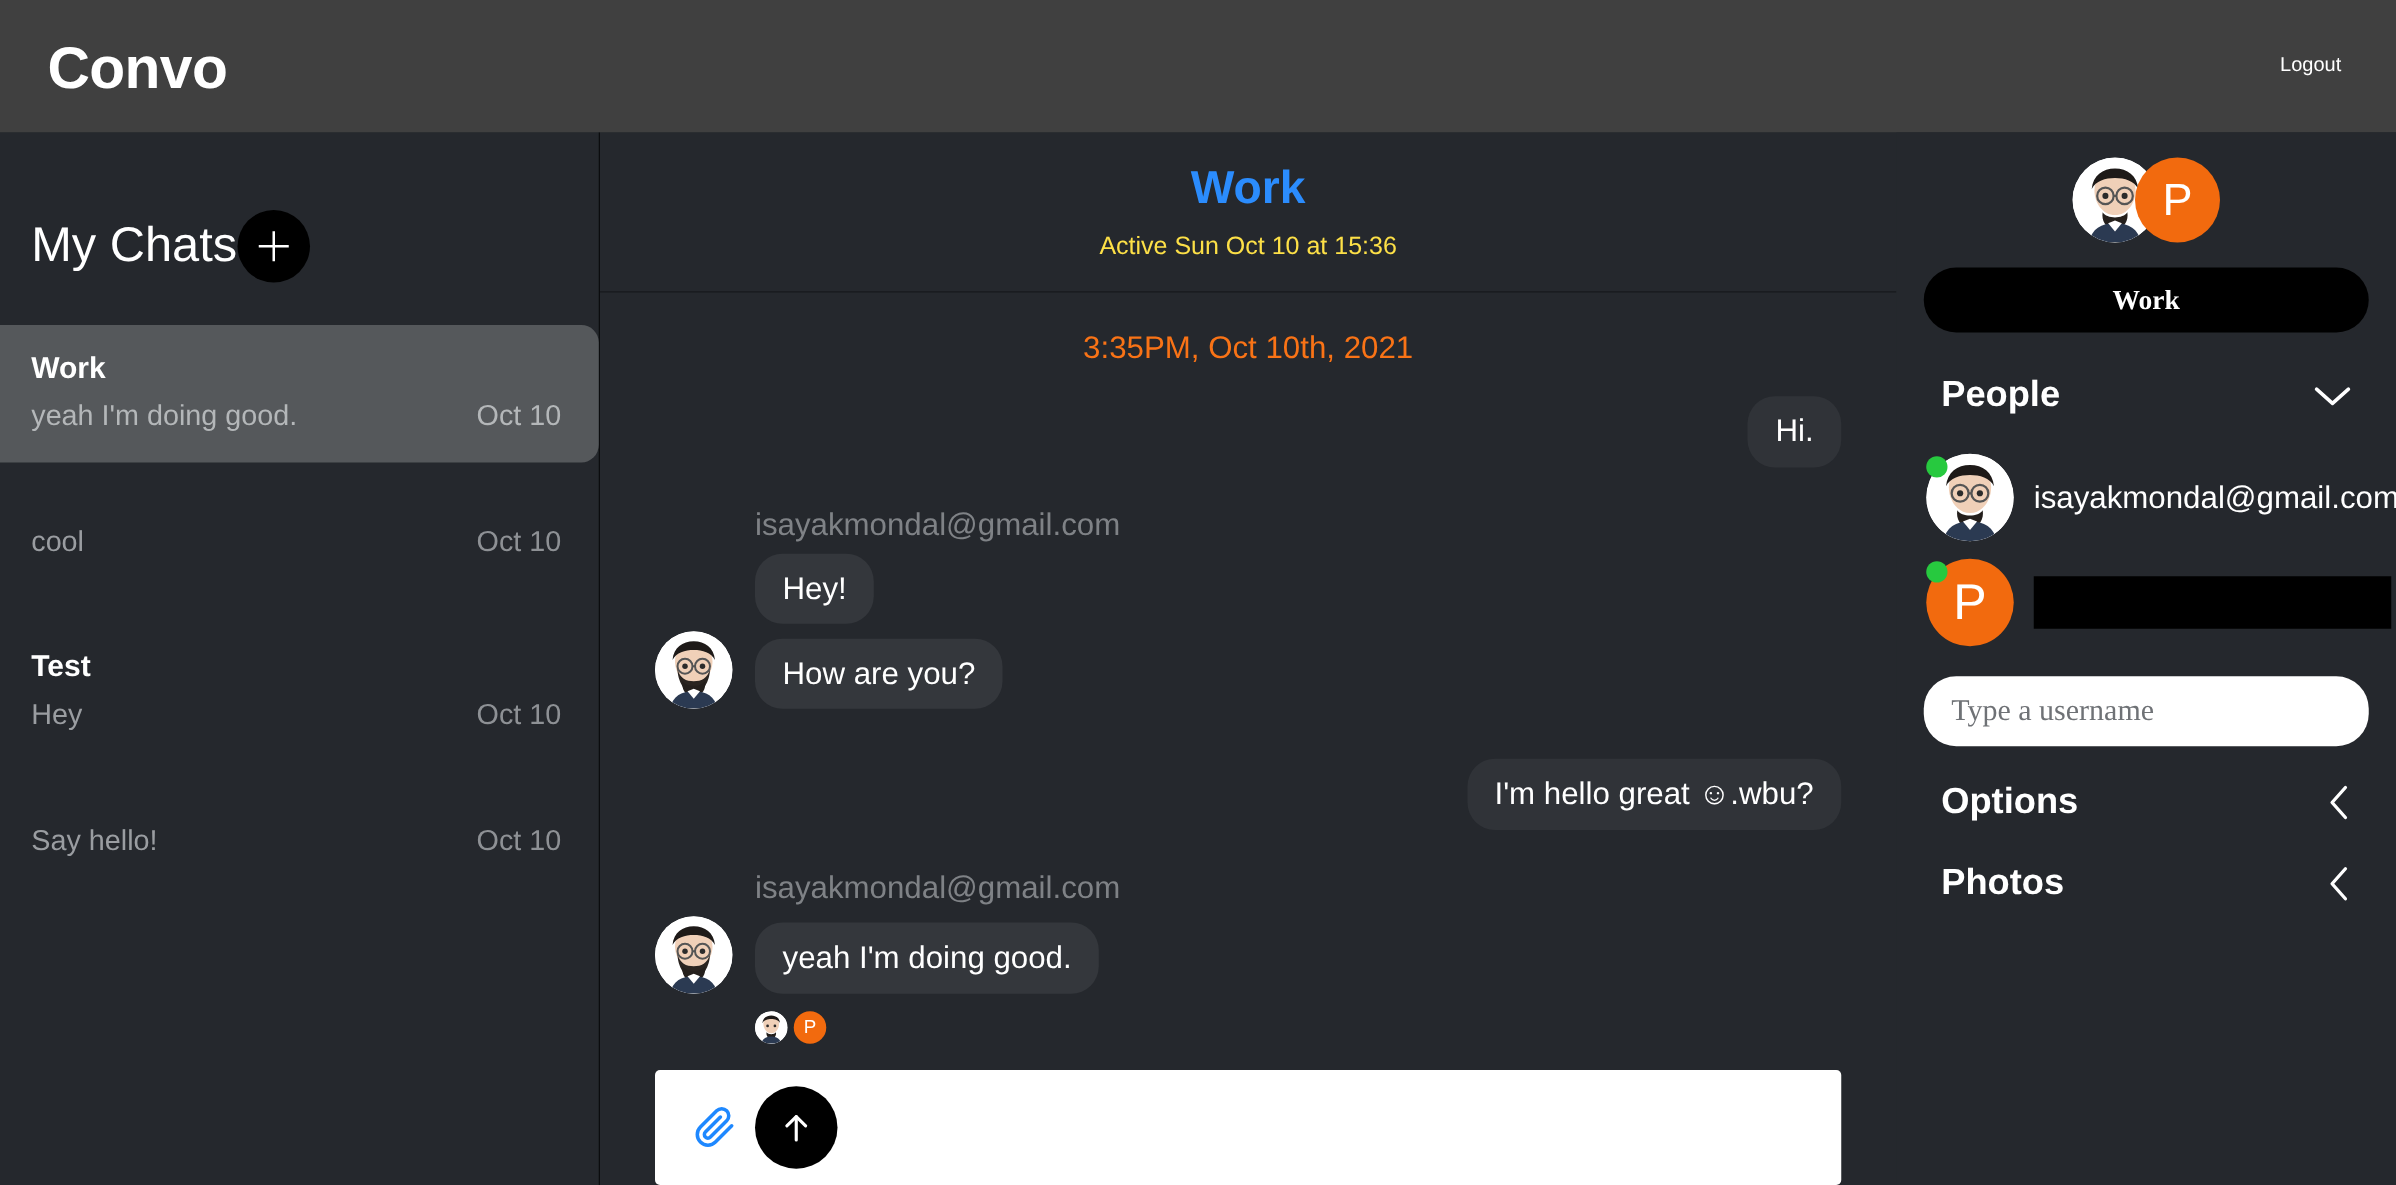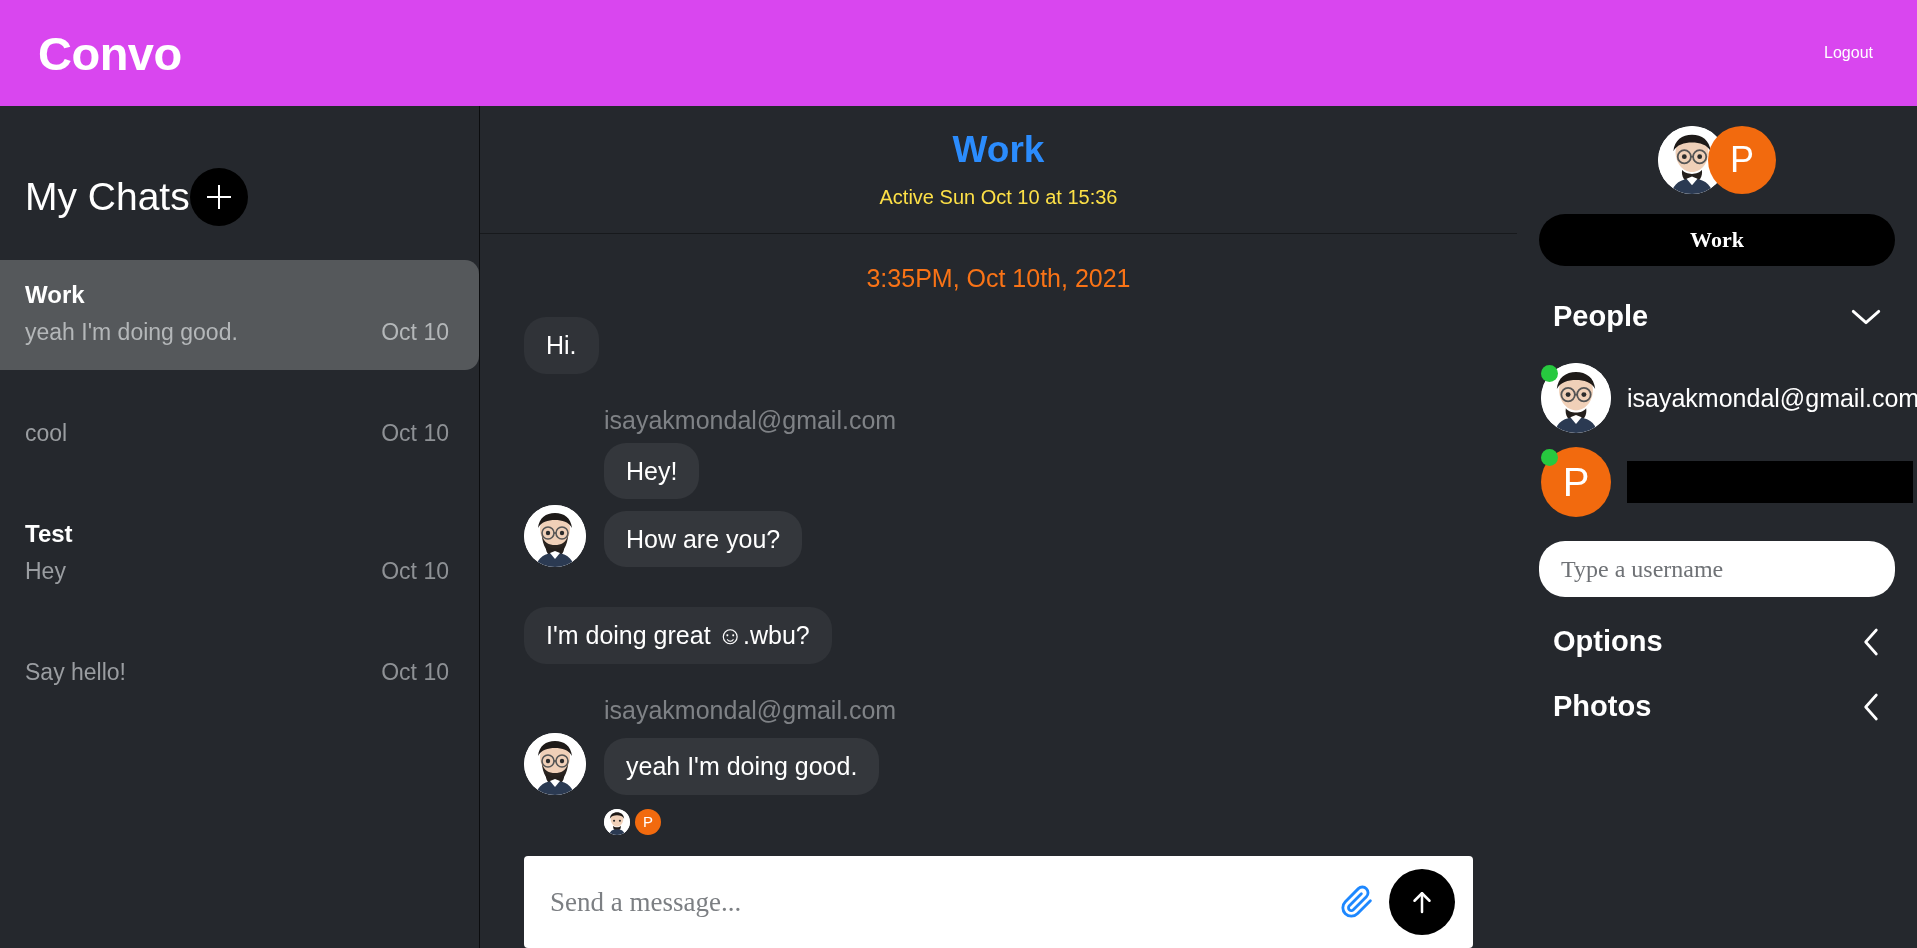--- a/index.html
+++ b/index.html
@@ -17,21 +17,21 @@
     width: 1917px;
     height: 948px;
     display: flex;
     flex-direction: column;
     position: relative;
   }
 
   
   .topbar {
     height: 106px;
-    background: #d946ef;
+    background: #404040;
     display: flex;
     align-items: center;
     justify-content: space-between;
     padding: 0 40px 0 38px;
     flex: 0 0 106px;
   }
   .brand {
     font-size: 47px;
     font-weight: bold;
     letter-spacing: -0.5px;
@@ -174,21 +174,21 @@
     flex-direction: column;
   }
   .msg-timestamp {
     text-align: center;
     font-size: 25px;
     color: #f97316;
     margin-bottom: 24px;
   }
 
   .msg-row { display: flex; align-items: flex-end; margin-bottom: 6px; }
-  .msg-row.out { }
+  .msg-row.out { justify-content: flex-end; }
   .msg-row.in  { justify-content: flex-start; }
 
   .bubble {
     border-radius: 22px;
     padding: 13px 22px;
     font-size: 25px;
     line-height: 1.22;
     max-width: 62%;
     word-wrap: break-word;
   }
@@ -466,21 +466,21 @@
               <circle cx="38" cy="28" r="2.2" fill="#2b2b2b"></circle>
               <path d="M22 40c3 5 15 5 18 0 1 6-2 12-9 12s-10-6-9-12z" fill="#241f1c"></path>
               <path d="M12 62c2-10 9-14 19-14s17 4 19 14z" fill="#2b3a52"></path>
               <path d="M26 48l5 6 5-6 -5-2z" fill="#ffffff"></path>
             </svg>
           </div>
           <div class="bubble in">How are you?</div>
         </div>
 
         <div class="msg-row out" style="margin-top:34px">
-          <div class="bubble out">I'm doing great ☺.wbu?</div>
+          <div class="bubble out">I'm hello great ☺.wbu?</div>
         </div>
 
         <div class="sender-label">isayakmondal@gmail.com</div>
         <div class="msg-row in">
           <div class="avatar">
             <svg viewBox="0 0 62 62" width="62" height="62">
               <circle cx="31" cy="31" r="31" fill="#ffffff"></circle>
               <path d="M31 10c-10 0-15 6-15 14 0 9 6 18 15 18s15-9 15-18c0-8-5-14-15-14z" fill="#f0d0b8"></path>
               <path d="M14 23c1-10 8-15 17-15s16 5 17 15c-3-6-10-8-17-8s-14 2-17 8z" fill="#1e1a18"></path>
               <path d="M18 30c0 10 6 20 13 20s13-10 13-20c-2 8-7 10-13 10s-11-2-13-10z" fill="#2a2420"></path>
@@ -508,21 +508,20 @@
               <path d="M22 40c3 5 15 5 18 0 1 6-2 12-9 12s-10-6-9-12z" fill="#241f1c"></path>
               <path d="M12 62c2-10 9-14 19-14s17 4 19 14z" fill="#2b3a52"></path>
             </svg>
           </div>
           <div class="avatar sm avatar-p">P</div>
         </div>
       </div>
 
       <div class="composer-wrap">
         <div class="composer">
-          <input class="composer-input" type="text" placeholder="Send a message..." style="">
           <div class="clip-btn">
             <svg width="34" height="34" viewBox="0 0 24 24" fill="none" stroke="#1e88ff" stroke-width="2" stroke-linecap="round" stroke-linejoin="round">
               <path d="M21.44 11.05l-9.19 9.19a6 6 0 0 1-8.49-8.49l9.19-9.19a4 4 0 0 1 5.66 5.66l-9.2 9.19a2 2 0 0 1-2.83-2.83l8.49-8.48"></path>
             </svg>
           </div>
           <div class="send-btn">
             <svg width="30" height="30" viewBox="0 0 24 24" fill="none" stroke="#ffffff" stroke-width="2" stroke-linecap="round" stroke-linejoin="round">
               <line x1="12" y1="20" x2="12" y2="5"></line>
               <polyline points="6 11 12 5 18 11"></polyline>
             </svg>

